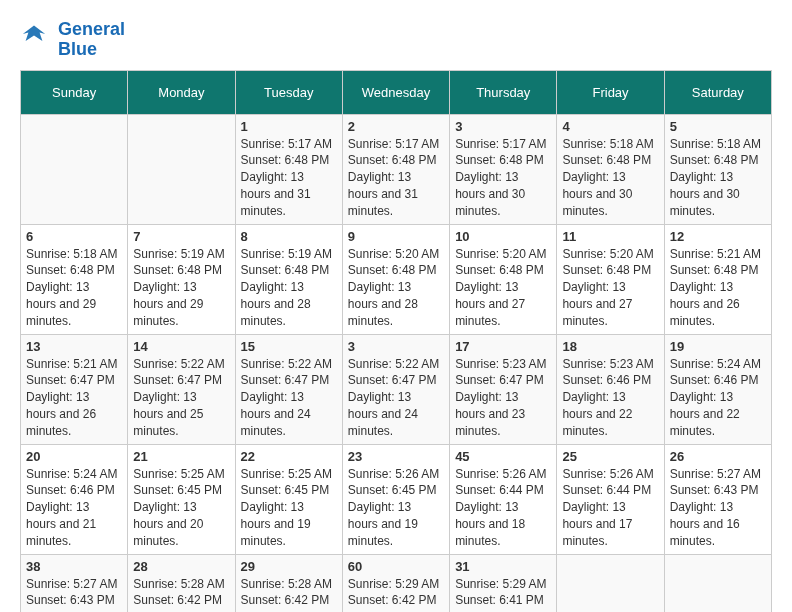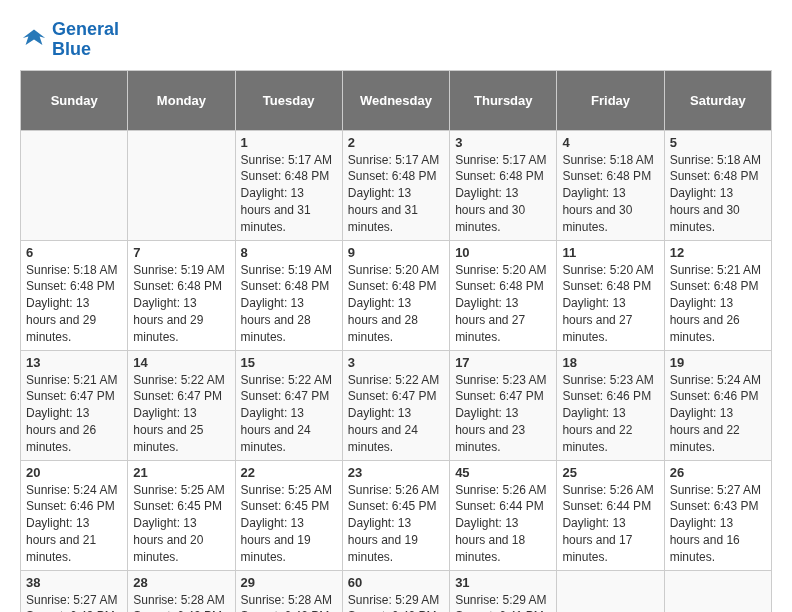--- a/index.html
+++ b/index.html
@@ -11,22 +11,21 @@
       padding: 20px;
     }
     .header-area {
       display: flex;
       justify-content: space-between;
       align-items: flex-start;
       margin-bottom: 10px;
     }
     .logo {
       display: flex;
-      align-items: center;
-      gap: 4px;
+      gap: 10px;
     }
     .logo-text {
       font-size: 18px;
       font-weight: bold;
       color: #333;
       line-height: 1.1;
     }
     .logo-text span {
       color: #1a6bb5;
     }
@@ -45,26 +44,26 @@
     .calendar-subtitle {
       font-size: 15px;
       color: #555;
     }
     table {
       width: 100%;
       border-collapse: collapse;
       table-layout: fixed;
     }
     thead tr th {
-      background-color: #737373;
+      background-color: #0f766e;
       color: #fff;
       text-align: center;
-      padding: 22px 4px;
+      padding: 14px 4px;
       font-size: 13px;
-      font-weight: bold;
+      font-weight: normal;
       border: 1px solid #ccc;
     }
     tbody tr td {
       border: 1px solid #ccc;
       vertical-align: top;
       padding: 4px 5px;
       height: 88px;
       font-size: 10.5px;
       color: #333;
       background: #fff;

